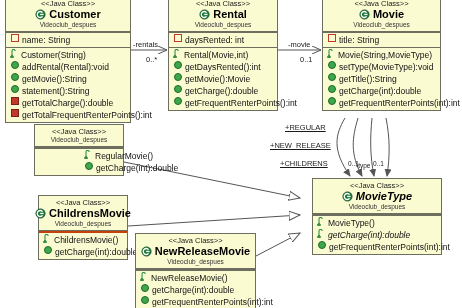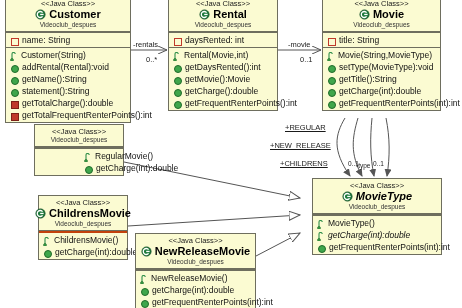--- a/index.html
+++ b/index.html
@@ -64,21 +64,21 @@
     padding: 1px 0;
   }
   .compartment:first-child { border-top: none; }
   .member {
     font-size: 8.5px;
     color: #111;
     line-height: 12px;
     padding: 0 3px 0 4px;
     white-space: nowrap;
     display: flex;
-    align-items: flex-end;
+    align-items: flex-start;
     gap: 3px;
   }
   .member.italic { font-style: italic; }
   .vis {
     display: inline-block;
     flex: 0 0 auto;
     width: 7px;
     height: 7px;
     position: relative;
   }
@@ -195,21 +195,21 @@
             </svg>
         </span>
         <span>Customer(String)</span>
       </div>
       <div class="member">
         <span class="vis pub-circle"></span>
         <span>addRental(Rental):void</span>
       </div>
       <div class="member">
         <span class="vis pub-circle"></span>
-        <span>getName():String</span>
+        <span>getMovie():String</span>
       </div>
       <div class="member">
         <span class="vis pub-circle"></span>
         <span>statement():String</span>
       </div>
       <div class="member">
         <span class="vis priv-square"></span>
         <span>getTotalCharge():double</span>
       </div>
       <div class="member">

